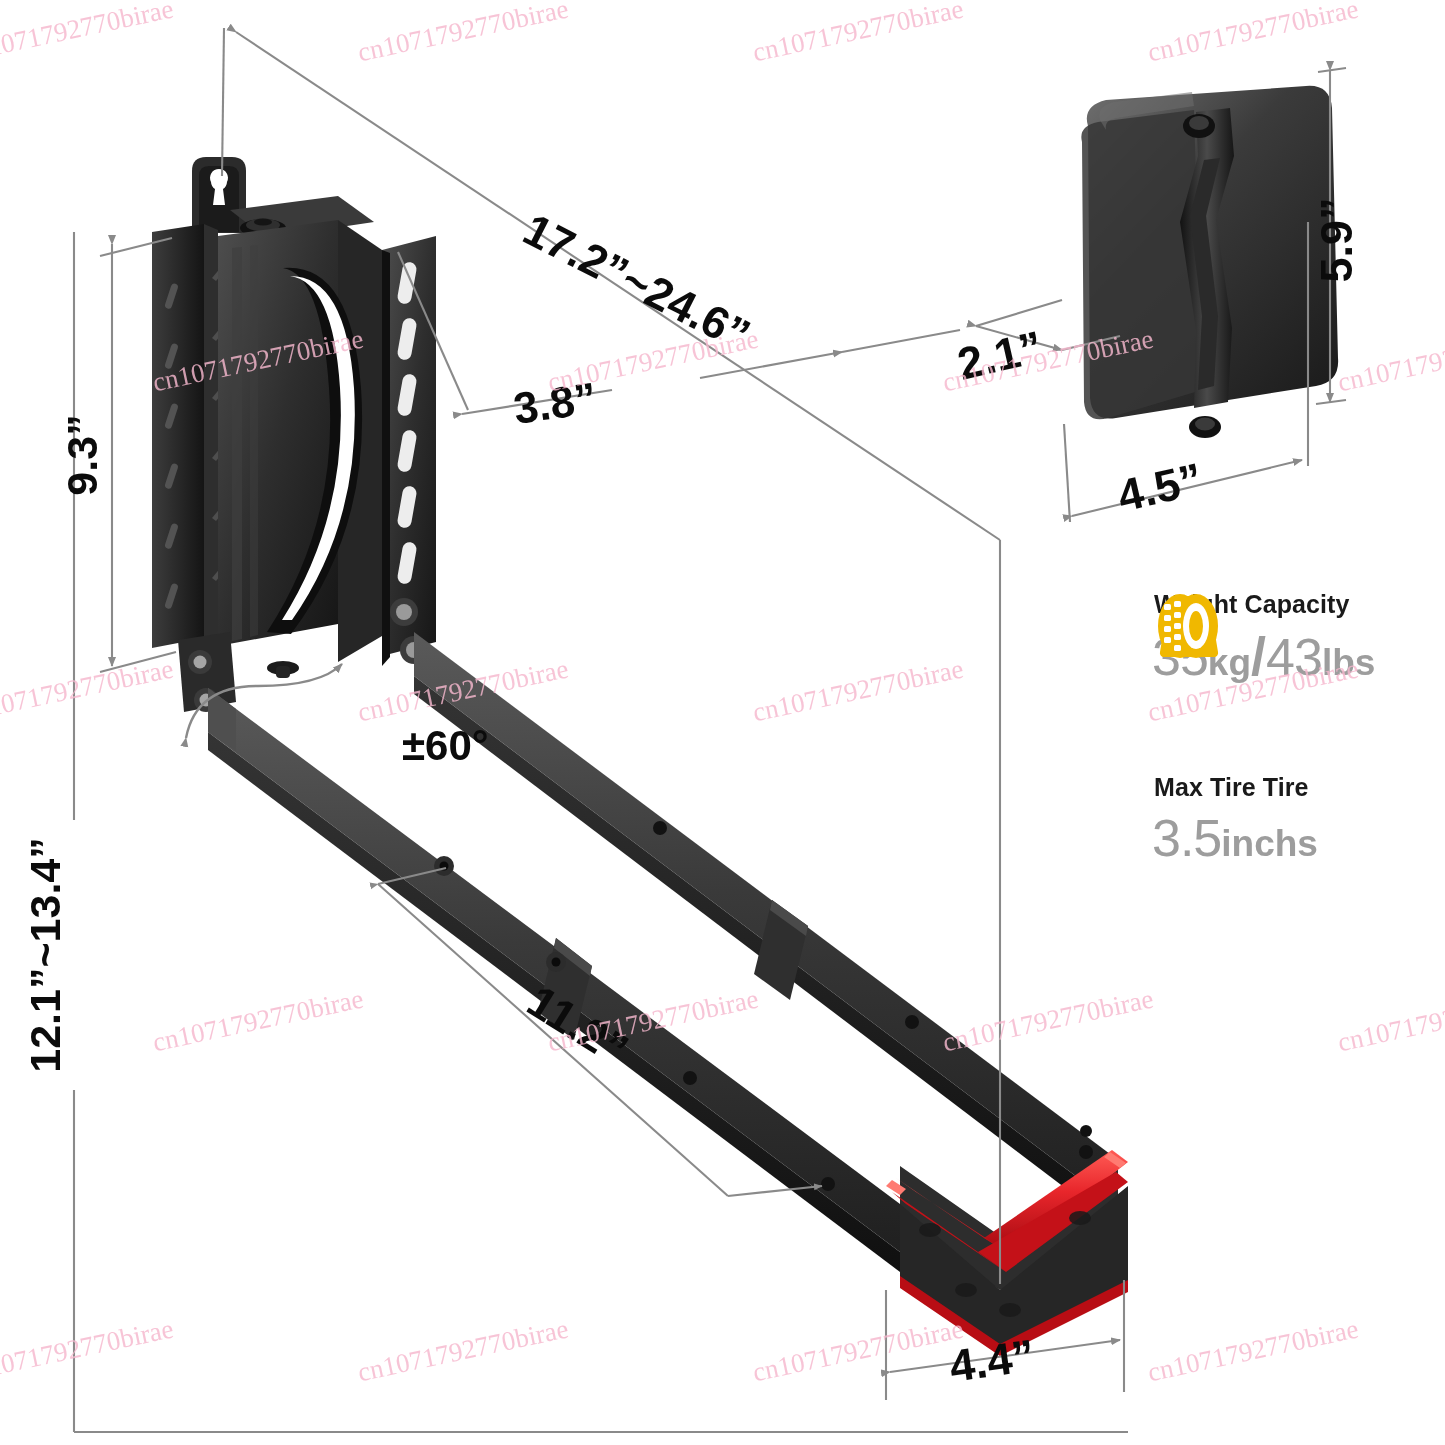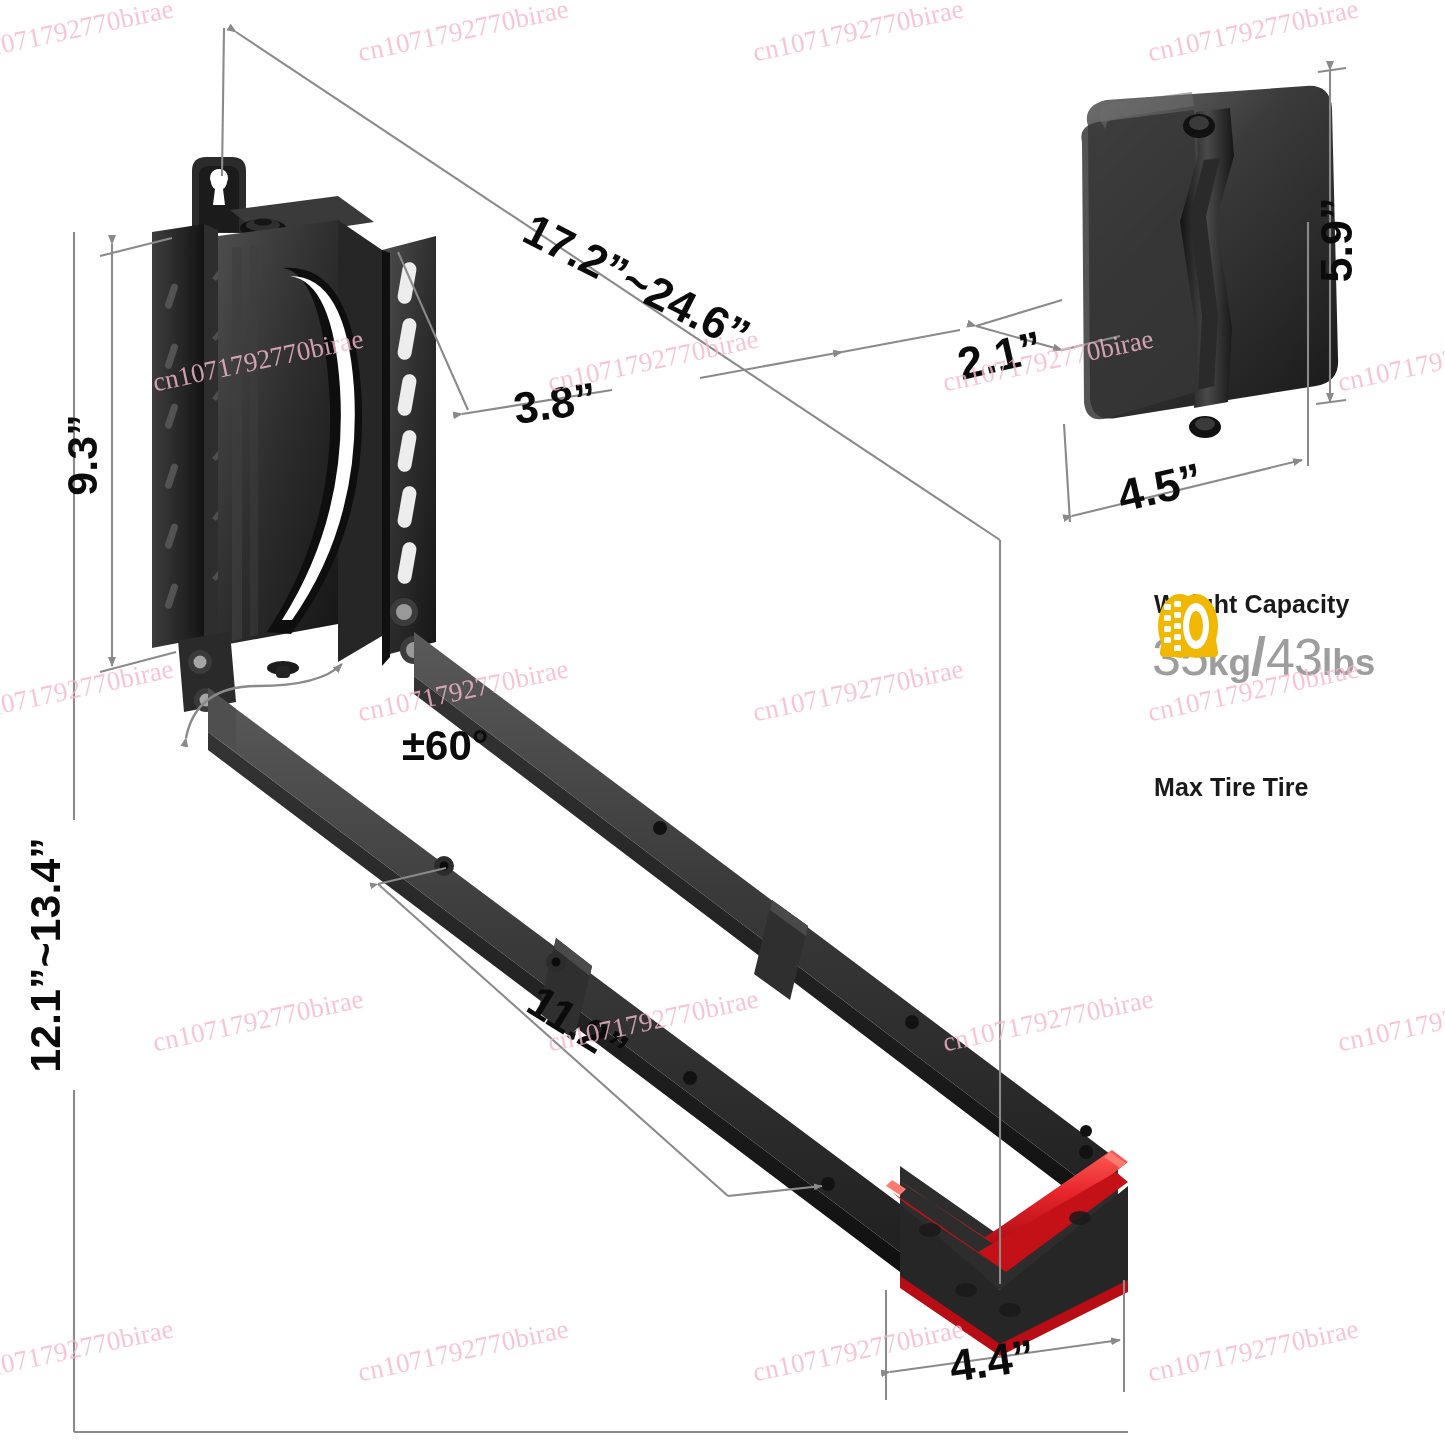--- a/index.html
+++ b/index.html
@@ -320,20 +320,23 @@
           <rect x="14" y="25" width="7" height="6" rx="1.6"></rect>
           <rect x="24" y="22" width="7" height="6" rx="1.6"></rect>
           <rect x="14" y="36" width="7" height="6" rx="1.6"></rect>
           <rect x="24" y="33" width="7" height="6" rx="1.6"></rect>
           <rect x="14" y="47" width="7" height="6" rx="1.6"></rect>
           <rect x="24" y="44" width="7" height="6" rx="1.6"></rect>
           <rect x="24" y="55" width="7" height="6" rx="1.6"></rect>
         </g>
       </svg>
       <div class="spec-title">Max Tire Tire</div>
+      <div class="spec-value">
+        <span class="spec-num">3.5</span><span class="spec-unit">inchs</span>
+      </div>
     </div>
 
   </div>
 
   <div class="wm-layer">
       <span class="wm" style="left: -40px; top: 38px; color: rgb(246, 184, 206); transform: rotate(-12deg);">cn1071792770birae</span>
       <span class="wm" style="left: 355px; top: 38px; color: rgb(246, 184, 206); transform: rotate(-12deg);">cn1071792770birae</span>
       <span class="wm" style="left: 750px; top: 38px; color: rgb(246, 184, 206); transform: rotate(-12deg);">cn1071792770birae</span>
       <span class="wm" style="left: 1145px; top: 38px; color: rgb(246, 184, 206); transform: rotate(-12deg);">cn1071792770birae</span>
       <span class="wm" style="left: 150px; top: 368px; color: rgb(246, 184, 206); transform: rotate(-12deg);">cn1071792770birae</span>

